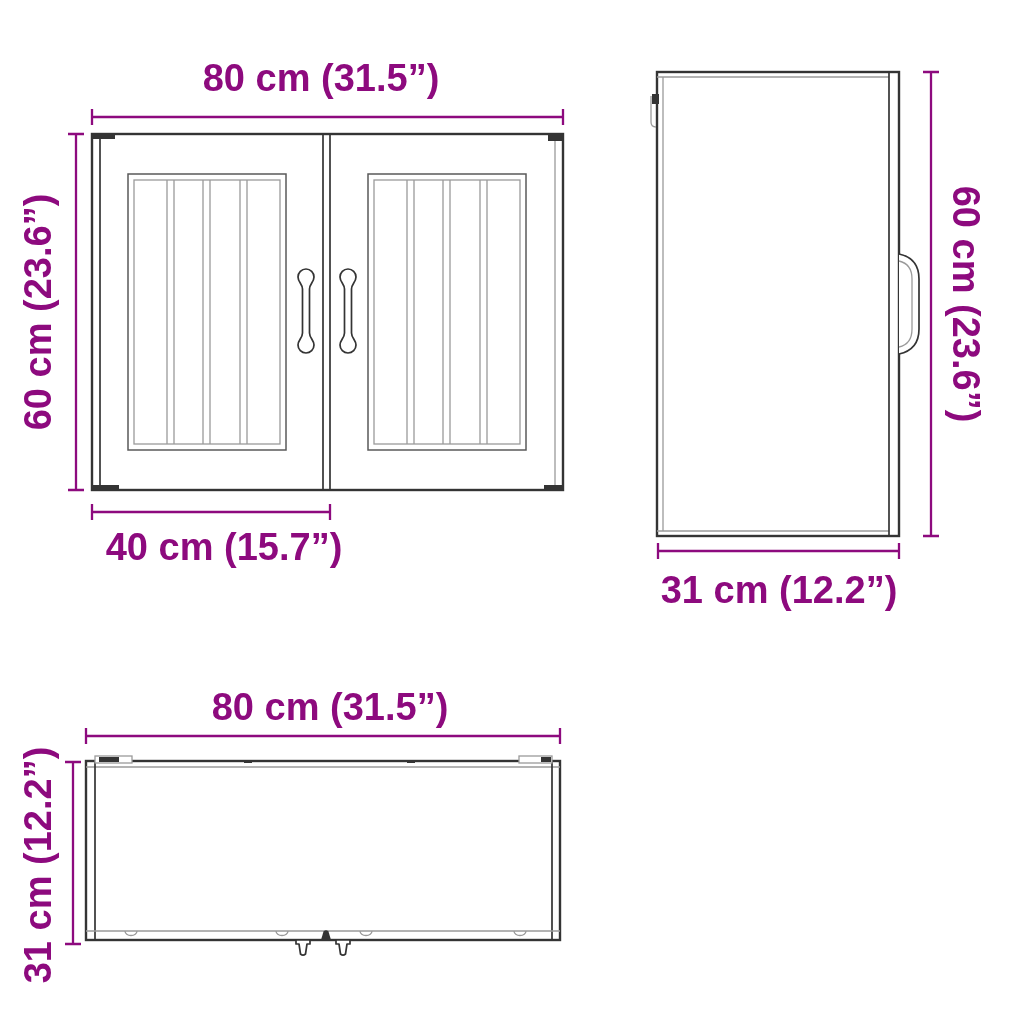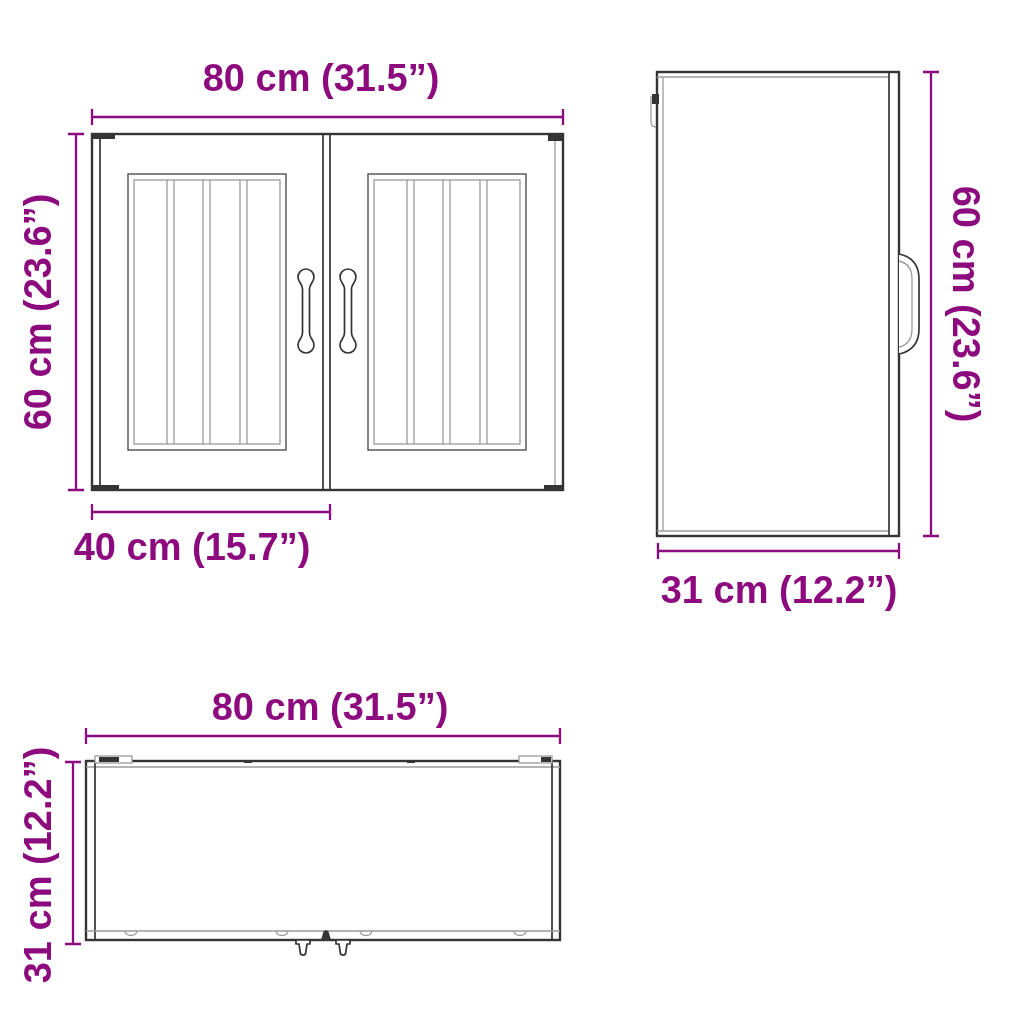--- a/index.html
+++ b/index.html
@@ -118,21 +118,21 @@
         <path class="dark-thin whitefill" stroke-linejoin="round" d="M296,940 h14 v4 h-3 l-1.5,10 a4,4.5 0 0 1 -5,0 l-1.5,-10 h-3 Z"></path>
         <path class="dark-thin whitefill" stroke-linejoin="round" d="M336,940 h14 v4 h-3 l-1.5,10 a4,4.5 0 0 1 -5,0 l-1.5,-10 h-3 Z"></path>
       </g>
     </g>
   </svg>
 
   <div class="dim-label" style="left:321px; top:78px;">80 cm (31.5”)</div>
 
   <div class="dim-label rot-ccw" style="left:38px; top:312px;">60 cm (23.6”)</div>
 
-  <div class="dim-label" style="left:192px; top:547px;">40 cm (15.7”)</div>
+  <div class="dim-label" style="left:224px; top:547px;">40 cm (15.7”)</div>
 
   <div class="dim-label rot-cw" style="left:966px; top:304px;">60 cm (23.6”)</div>
 
   <div class="dim-label" style="left:779px; top:590px;">31 cm (12.2”)</div>
 
   <div class="dim-label" style="left:330px; top:707px;">80 cm (31.5”)</div>
 
   <div class="dim-label rot-ccw" style="left:38px; top:865px;">31 cm (12.2”)</div>
 
 </div>

